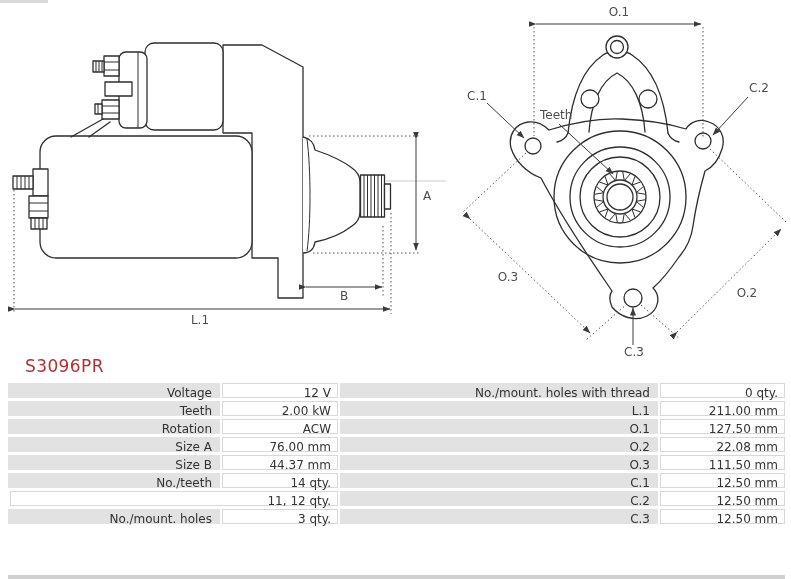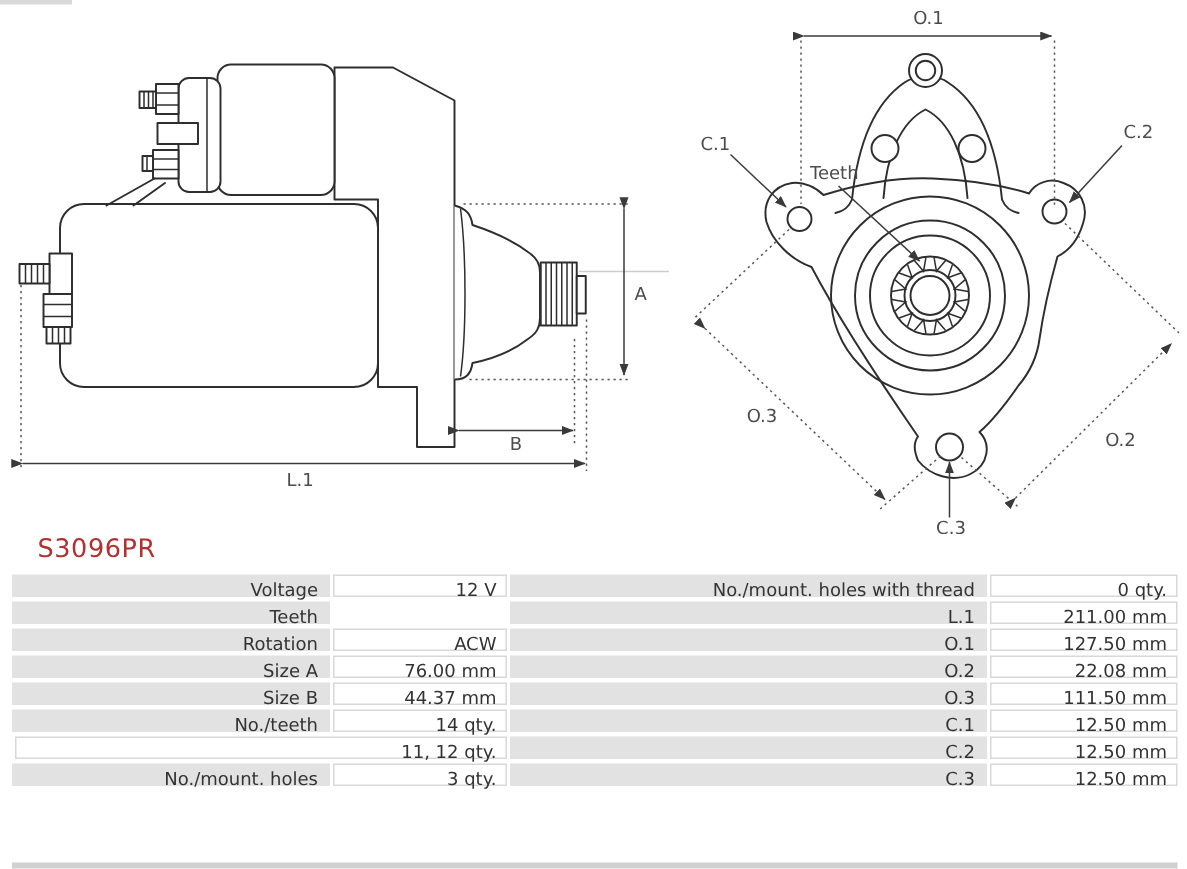--- a/index.html
+++ b/index.html
@@ -209,20 +209,21 @@
 
 <div id="part-number">S3096PR</div>
 
 <div id="spec-table-left" class="spec-table">
     <div class="trow">
       <div class="tlabel">Voltage</div>
       <div class="tvalue">12 V</div>
     </div>
     <div class="trow">
       <div class="tlabel">Teeth</div>
+      <div class="tvalue">2.00 kW</div>
     </div>
     <div class="trow">
       <div class="tlabel">Rotation</div>
       <div class="tvalue">ACW</div>
     </div>
     <div class="trow">
       <div class="tlabel">Size A</div>
       <div class="tvalue">76.00 mm</div>
     </div>
     <div class="trow">

